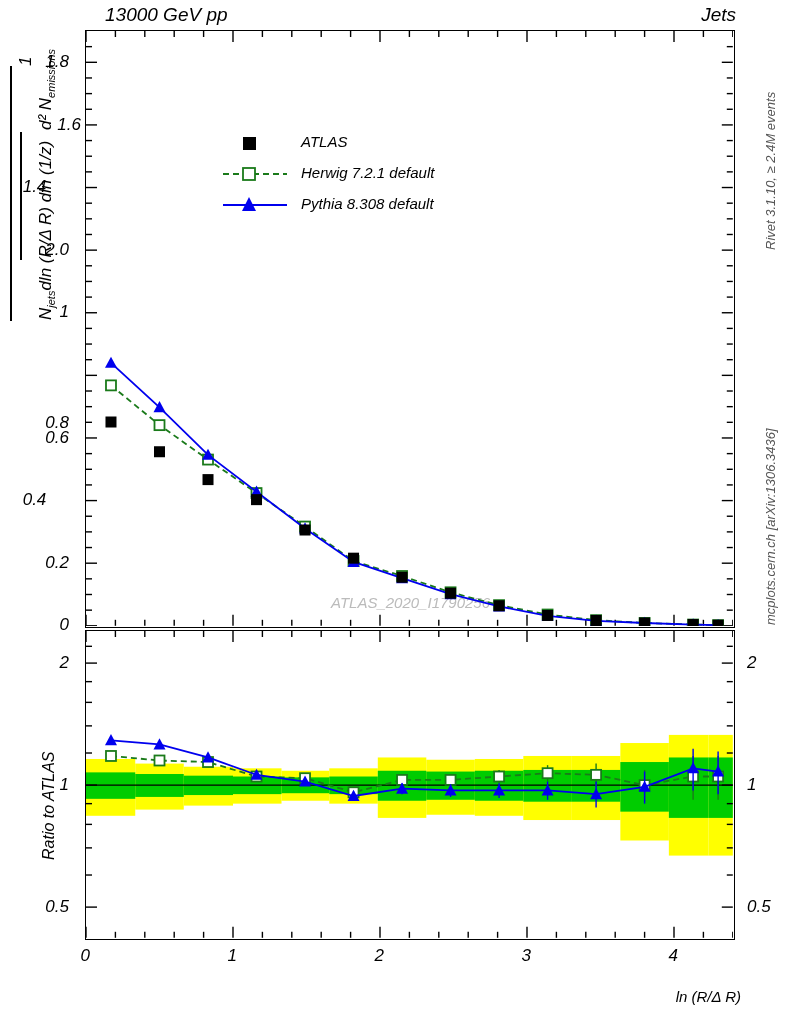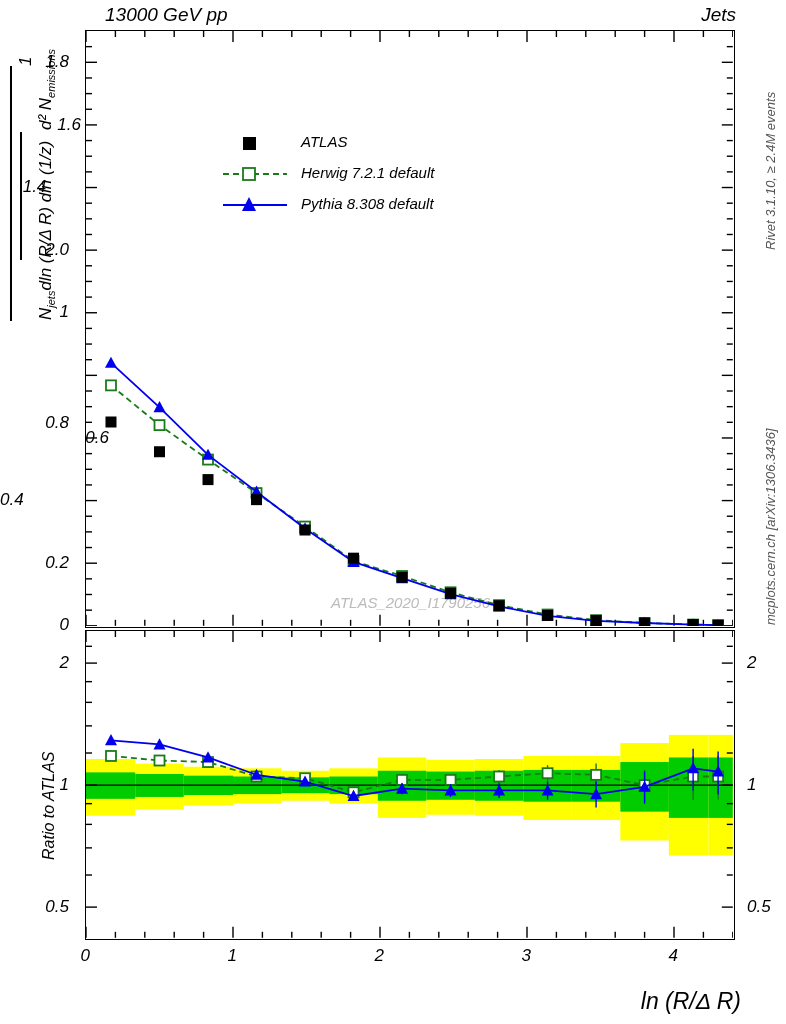--- a/index.html
+++ b/index.html
@@ -261,22 +261,22 @@
         <rect x="456.08" y="578.9692631578947" width="11" height="11" fill="#000"></rect>
         <rect x="504.5899999999999" y="583.9781052631579" width="11" height="11" fill="#000"></rect>
         <rect x="553.0999999999999" y="586.4825263157894" width="11" height="11" fill="#000"></rect>
         <rect x="601.6099999999999" y="588.0477894736841" width="11" height="11" fill="#000"></rect>
         <rect x="626.5999999999999" y="588.673894736842" width="11" height="11" fill="#000"></rect>
       </svg>
   </div>
 
   <div class="ticklbl" id="mt0" style="left: 0px; top: 615.4px; width: 69px; text-align: right;">0</div>
   <div class="ticklbl" id="mt1" style="left: 0px; top: 552.789px; width: 69px; text-align: right;">0.2</div>
-  <div class="ticklbl" id="mt2" style="left: 0px; top: 490.179px; width: 69px; text-align: left;">0.4</div>
-  <div class="ticklbl" id="mt3" style="left: 0px; top: 427.568px; width: 69px; text-align: right; padding-left: 40px;">0.6</div>
+  <div class="ticklbl" id="mt2" style="left: 0px; top: 490.179px; width: 69px; text-align: center;">0.4</div>
+  <div class="ticklbl" id="mt3" style="left: 0px; top: 427.568px; width: 69px; text-align: right;">0.6</div>
   <div class="ticklbl" id="mt4" style="left: 0px; top: 364.958px; width: 69px; text-align: right; margin-top: 48px;">0.8</div>
   <div class="ticklbl" id="mt5" style="left: 0px; top: 302.347px; width: 69px; text-align: right;">1</div>
   <div class="ticklbl" id="mt6" style="left: 0px; top: 239.737px; width: 69px; text-align: right;">2.0</div>
   <div class="ticklbl" id="mt7" style="left: 0px; top: 177.126px; width: 69px; text-align: center;">1.4</div>
   <div class="ticklbl" id="mt8" style="left: 0px; top: 114.516px; width: 69px; text-align: right; margin-left: 12px;">1.6</div>
   <div class="ticklbl" id="mt9" style="left: 0px; top: 51.9053px; width: 69px; text-align: right;">1.8</div>
 
   <div id="ratio-panel">
     <svg id="ratio-svg" width="647" height="307" style="position:absolute;left:0;top:0;">
         <rect x="0" y="127.9761785835855" width="49.245" height="56.81504341981136" fill="#ffff00"></rect>
@@ -447,15 +447,15 @@
   <div class="ticklbl" id="rt0r" style="top: 896.71px; left: 747px; text-align: left;">0.5</div>
   <div class="ticklbl" id="rt1r" style="top: 774.701px; left: 747px; text-align: left;">1</div>
   <div class="ticklbl" id="rt2r" style="top: 652.693px; left: 747px; text-align: left;">2</div>
 
   <div class="ticklbl" id="xt0" style="left: 80.6px; top: 946px;">0</div>
   <div class="ticklbl" id="xt1" style="left: 227.6px; top: 946px;">1</div>
   <div class="ticklbl" id="xt2" style="left: 374.6px; top: 946px;">2</div>
   <div class="ticklbl" id="xt3" style="left: 521.6px; top: 946px;">3</div>
   <div class="ticklbl" id="xt4" style="left: 668.6px; top: 946px;">4</div>
 
-  <div class="axlabel" style="right:45px;top:988px;font-size:23px;">ln (R/Δ R)</div>
+  <div class="axlabel" style="right:45px;top:988px;font-size:15px;">ln (R/Δ R)</div>
 
 </div>
 
 </body></html>

